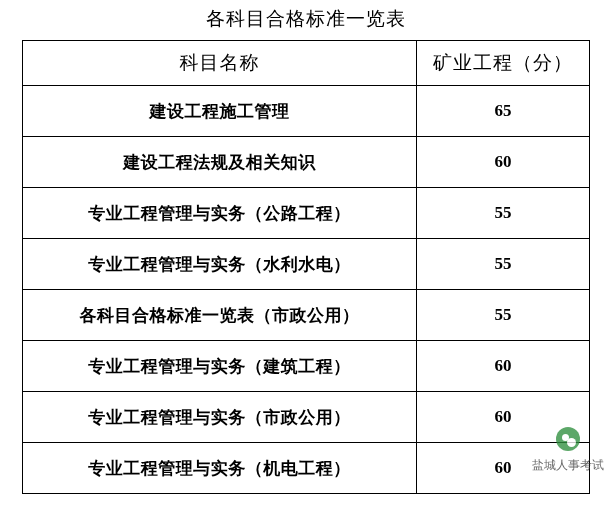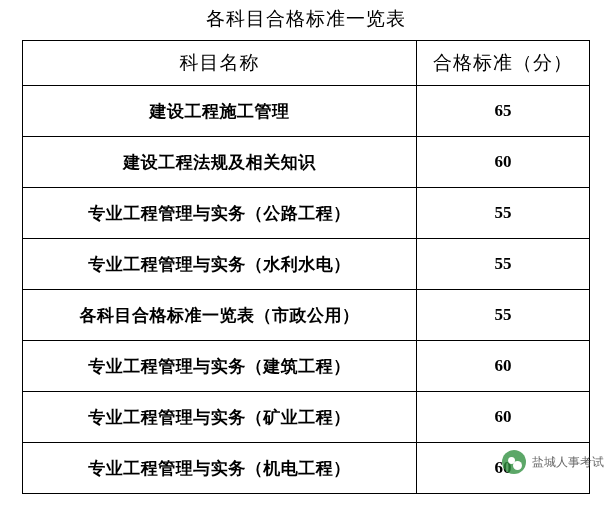--- a/index.html
+++ b/index.html
@@ -66,20 +66,21 @@
     font-family: "Liberation Serif", "DejaVu Serif", serif;
   }
   .watermark {
     position: absolute;
     right: 8px;
     bottom: 6px;
     display: flex;
     align-items: center;
     gap: 6px;
     opacity: 0.78;
+    flex-direction: column;
   }
   .watermark .wm-logo {
     width: 24px;
     height: 24px;
     border-radius: 50%;
     background: #2f8f3e;
     position: relative;
     flex: 0 0 auto;
   }
   .watermark .wm-logo::before {
@@ -117,21 +118,21 @@
   <div class="doc-title">各科目合格标准一览表</div>
 
   <table class="grade-table">
     <colgroup>
       <col class="c-subject">
       <col class="c-score">
     </colgroup>
     <thead>
       <tr>
         <th>科目名称</th>
-        <th>合格标准（分）</th>
+        <th>矿业工程（分）</th>
       </tr>
     </thead>
     <tbody>
       <tr>
         <td class="subject">建设工程施工管理</td>
         <td class="score">65</td>
       </tr>
       <tr>
         <td class="subject">建设工程法规及相关知识</td>
         <td class="score">60</td>
@@ -146,21 +147,21 @@
       </tr>
       <tr>
         <td class="subject">各科目合格标准一览表（市政公用）</td>
         <td class="score">55</td>
       </tr>
       <tr>
         <td class="subject">专业工程管理与实务（建筑工程）</td>
         <td class="score">60</td>
       </tr>
       <tr>
-        <td class="subject">专业工程管理与实务（矿业工程）</td>
+        <td class="subject">专业工程管理与实务（市政公用）</td>
         <td class="score">60</td>
       </tr>
       <tr>
         <td class="subject">专业工程管理与实务（机电工程）</td>
         <td class="score">60</td>
       </tr>
     </tbody>
   </table>
 
   <div class="watermark">

